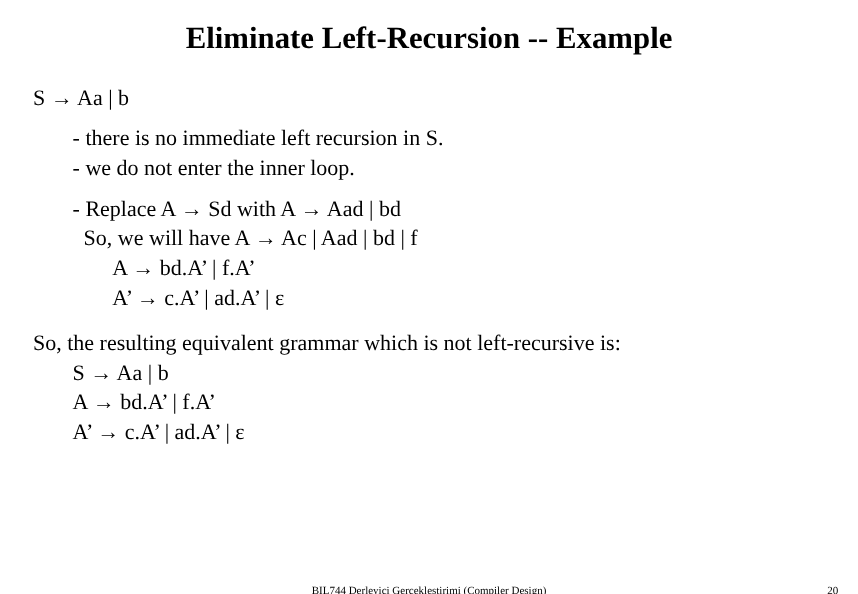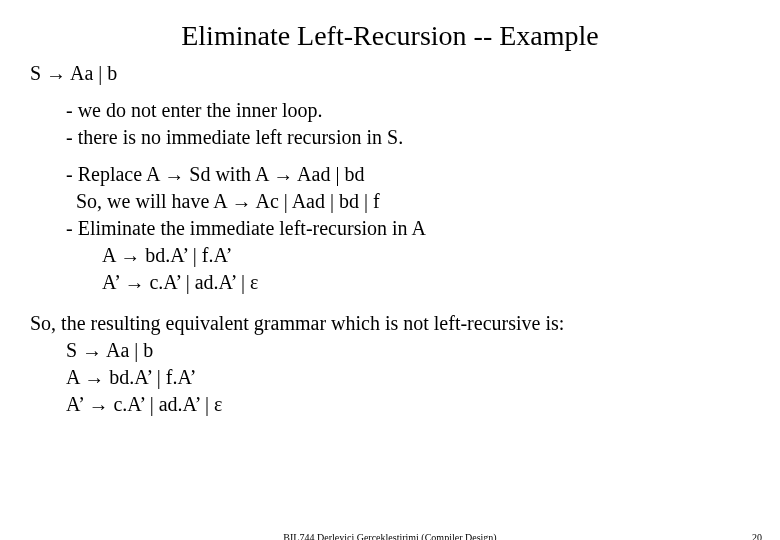--- a/index.html
+++ b/index.html
@@ -16,22 +16,22 @@
   .slide {
     width: 780px;
     height: 540px;
     position: relative;
     box-sizing: border-box;
     padding: 20px 30px 0 30px;
   }
   .title {
     text-align: center;
     font-size: 28px;
-    font-weight: normal;
-    margin: 0 0 8px 0;
+    font-weight: bold;
+    margin: 0 0 24px 0;
   }
   .body {
     font-size: 20px;
     line-height: 1.35;
   }
   .block {
     margin-bottom: 10px;
   }
   .indent1 { padding-left: 36px; }
   .indent2 { padding-left: 72px; }
@@ -62,28 +62,27 @@
   <div class="title">Eliminate Left-Recursion -- Example</div>
 
   <div class="body">
 
     <div class="block">
       <div>S → Aa | b</div>
     </div>
 
 
     <div class="block">
+      <div class="indent1">- there is no immediate left recursion in S.</div>
       <div class="indent1">- we do not enter the inner loop.</div>
-      <div class="indent1">- there is no immediate left recursion in S.</div>
     </div>
 
     <div class="block">
       <div class="indent1">- Replace A → Sd   with   A → Aad | bd</div>
       <div class="indent1" style="padding-left:46px;">So, we will have   A → Ac | Aad | bd | f</div>
-      <div class="indent1">- Eliminate the immediate left-recursion in A</div>
       <div class="indent2">A → bd.A’ | f.A’</div>
       <div class="indent2">A’ → c.A’ |  ad.A’ | ε</div>
     </div>
 
     <div class="block" style="margin-top:14px;">
       <div>So, the resulting equivalent grammar which is not left-recursive is:</div>
       <div class="indent1">S → Aa | b</div>
       <div class="indent1">A → bd.A’ | f.A’</div>
       <div class="indent1">A’ → c.A’ |  ad.A’ | ε</div>
     </div>

